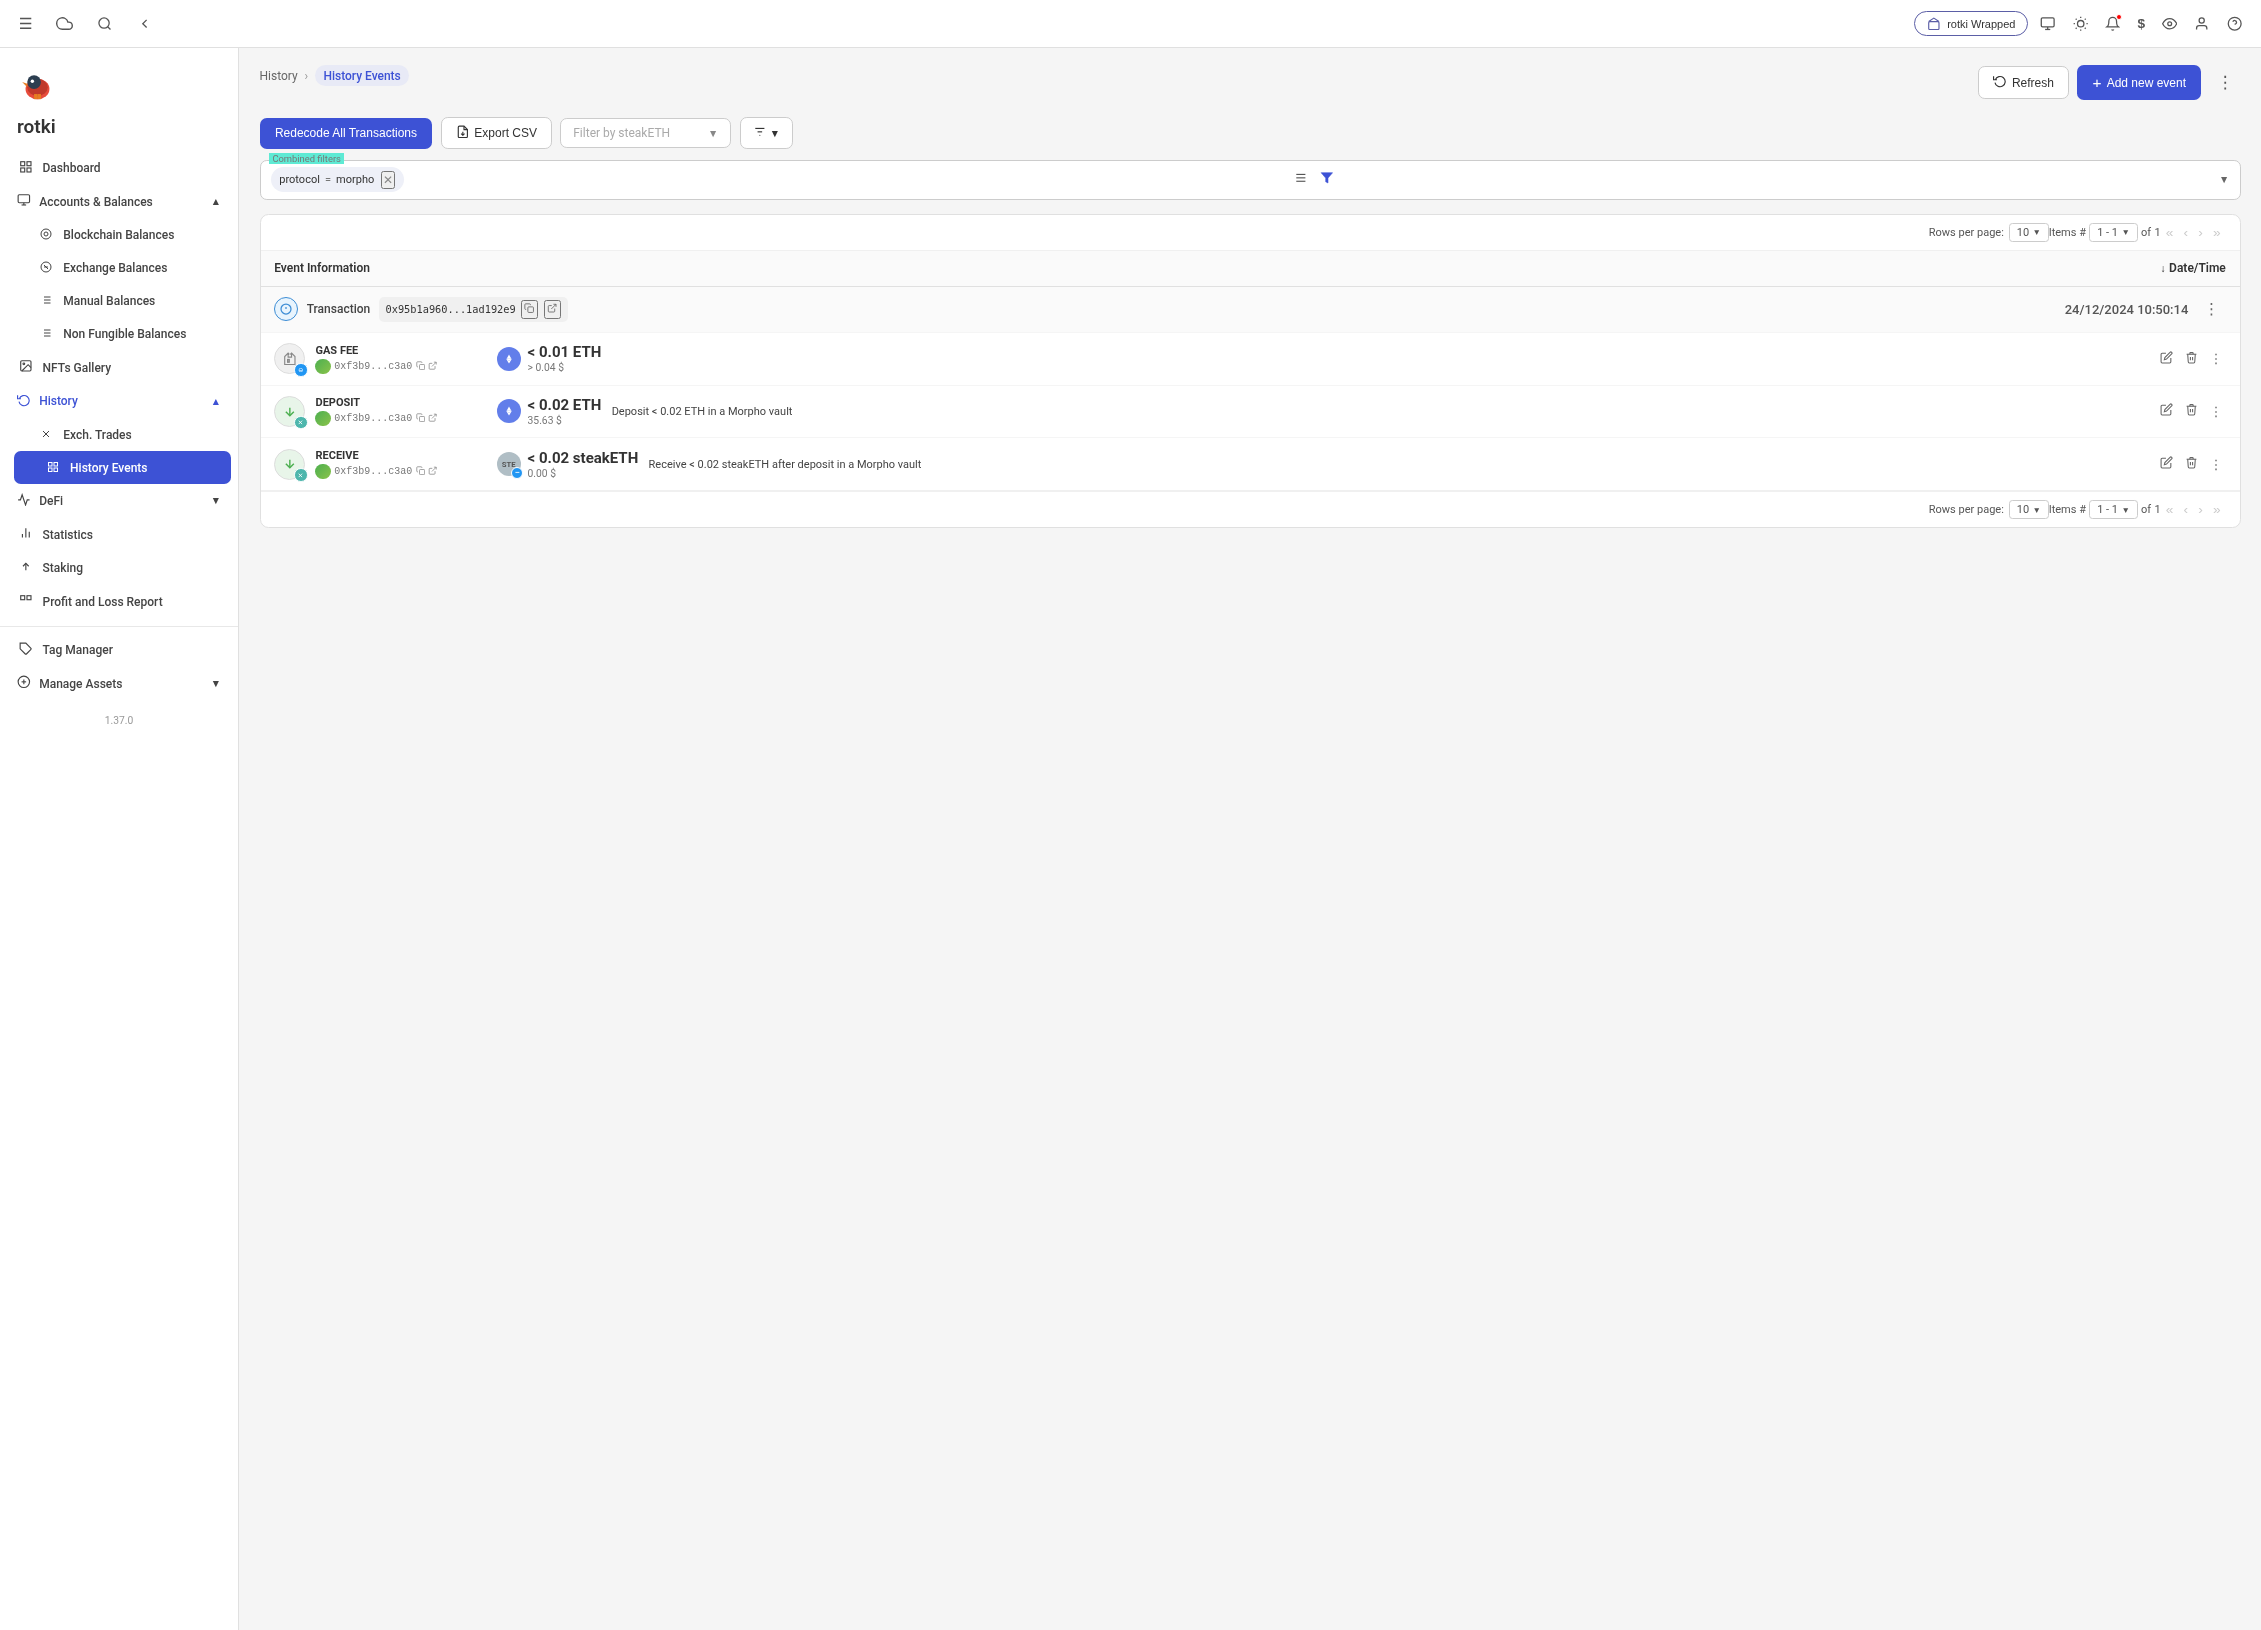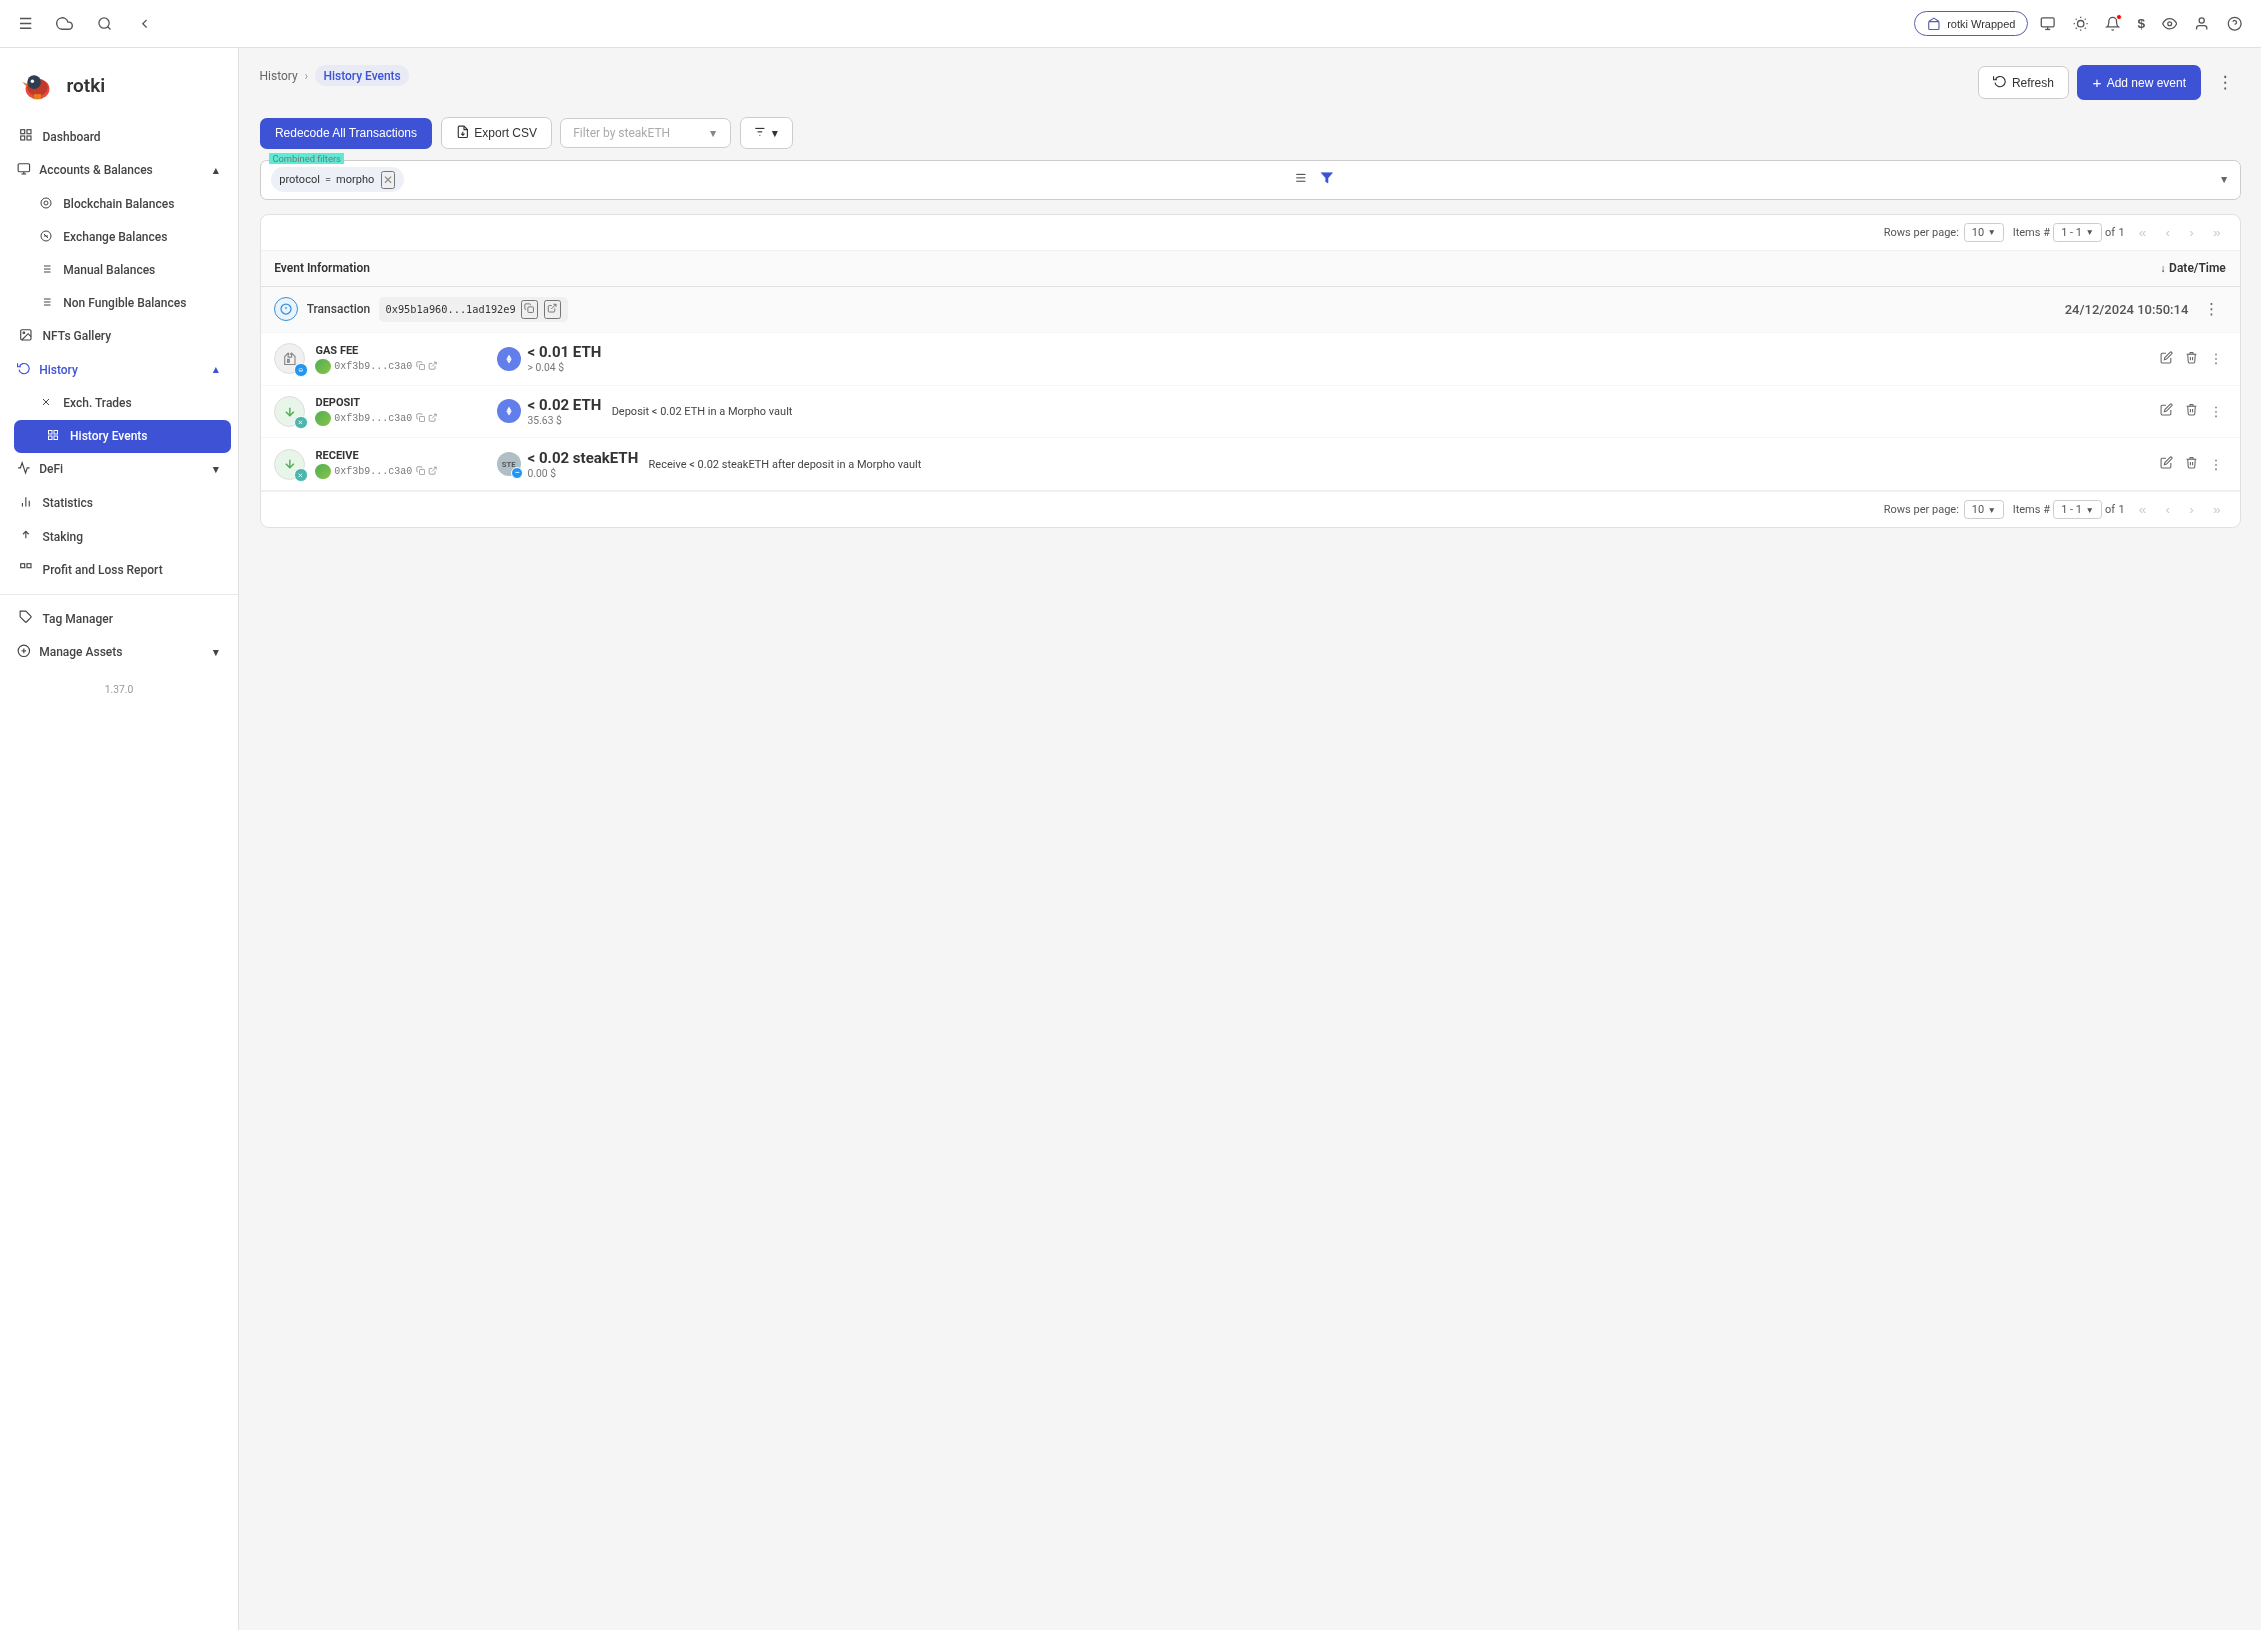--- a/index.html
+++ b/index.html
@@ -29,22 +29,23 @@
     .app-layout {
       display: flex; margin-top: 48px; height: calc(100vh - 48px);
     }
 
     
     .sidebar {
       width: 239px; background: #fff; border-right: 0.9px solid #e0e0e0;
       overflow-y: auto; flex-shrink: 0; padding: 10.3px 0;
     }
     .sidebar-brand {
-      display: flex; align-items: center; gap: 8.5px;
+      display: flex; gap: 8.5px;
       padding: 6.8px 17px 13.7px 17px;
+      flex-direction: column;
     }
     .sidebar-brand-logo {
       width: 41px; height: 41px;
     }
     .sidebar-brand-name { font-size: 19px; font-weight: 600; color: #333; }
     .sidebar-item {
       display: flex; align-items: center; gap: 8.5px;
       padding: 8.5px 17px; cursor: pointer; color: #444;
       font-size: 12px; font-weight: 500; border-radius: 0;
     }
@@ -134,21 +135,21 @@
       display: flex; align-items: center; gap: 3.4px;
     }
     .filter-icons { display: flex; gap: 5.1px; margin-left: auto; }
     .filter-icon-btn { background: none; border: none; cursor: pointer; color: #555; font-size: 13.7px; padding: 3.4px; }
 
     
     .table-card {
       background: #fff; border-radius: 8.5px; border: 0.9px solid #e0e0e0; overflow: hidden;
     }
     .table-pagination {
-      display: flex; align-items: flex-end; justify-content: flex-end; gap: 9px;
+      display: flex; align-items: flex-end; justify-content: flex-end; gap: 0;
       padding: 8.5px 13.7px; font-size: 11px; color: #555; border-bottom: 0.9px solid #f0f0f0;
     }
     .rows-per-page { display: flex; align-items: center; gap: 5.1px; }
     .rows-select {
       display: flex; align-items: center; gap: 3.4px;
       border: 0.9px solid #ccc; border-radius: 3.4px; padding: 1.7px 6.8px; cursor: pointer; font-size: 11px;
     }
     .items-range { display: flex; align-items: center; gap: 3.4px; }
     .items-select {
       display: flex; align-items: center; gap: 3.4px;

